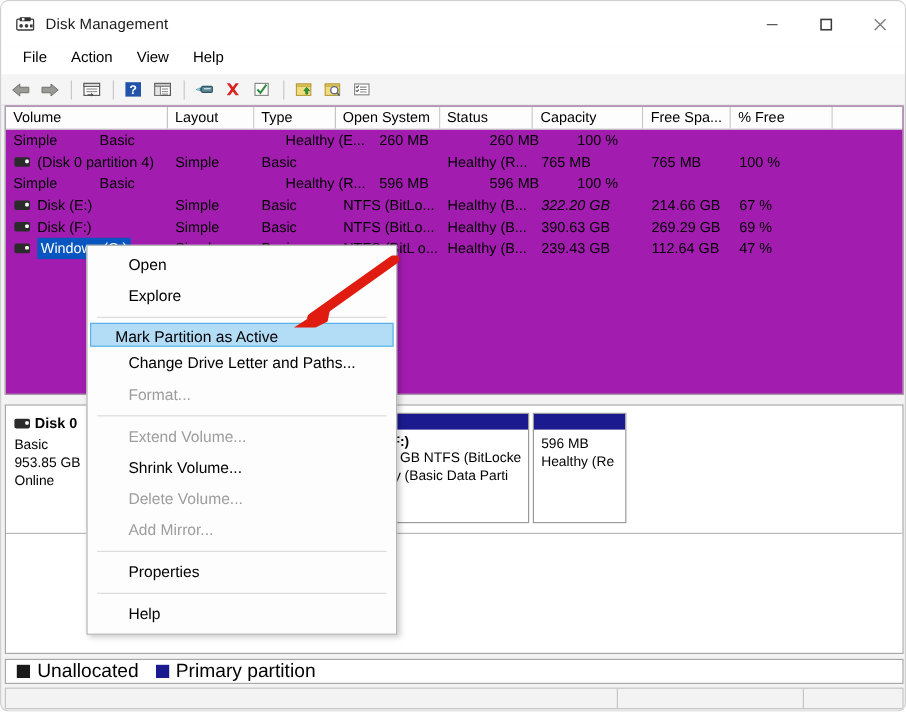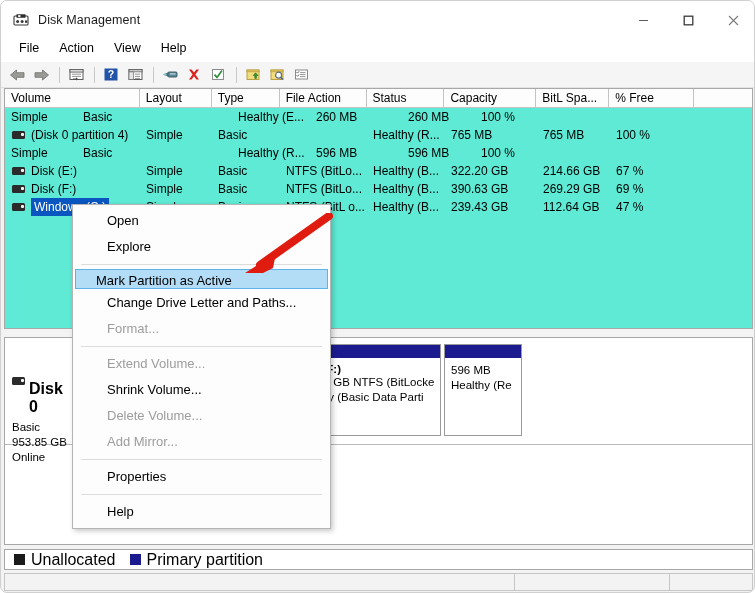--- a/index.html
+++ b/index.html
@@ -59,21 +59,21 @@
     width: 22px; height: 22px; display: flex; align-items: center;
     justify-content: center; margin-right: 2px; position: relative;
   }
   .tb-sep {
     width: 1px; height: 16px; background: #c8c8c8; margin: 0 5px;
   }
 
   
   .vollist {
     position: absolute; left: 3px; top: 87px; width: 749px; height: 241px;
-    background: #5eead4; border: 1px solid #a8a8a8; overflow: hidden;
+    background: #a21caf; border: 1px solid #a8a8a8; overflow: hidden;
   }
   .vl-header { display: flex; height: 19px; background: #f5f5f5;
     border-bottom: 1px solid #c4c4c4; }
   .vl-th {
     font-size: 12px; color: #000; line-height: 18px;
     border-right: 1px solid #c4c4c4; padding-left: 6px;
     overflow: hidden; white-space: nowrap; background: #fdfdfd;
   }
   .vl-row { display: flex; height: 18px; align-items: center; }
   .vl-td {
@@ -99,21 +99,21 @@
     position: absolute; left: 3px; top: 336px; width: 749px; height: 208px;
     background: #ffffff; border: 1px solid #a8a8a8; overflow: hidden;
   }
   .disk-row { display: flex; height: 107px; border-bottom: 1px solid #b9b9b9; }
   .disk-info {
     width: 68px; flex: none; border-right: 1px solid #b9b9b9;
     padding: 8px 0 0 7px;
   }
   .disk-title { display: flex; align-items: center; margin-bottom: 4px; }
   .disk-title .drive-glyph { margin-right: 4px; }
-  .disk-title-text { font-size: 16px; font-weight: bold; color: #000; margin-top: 34px; }
+  .disk-title-text { font-size: 12px; font-weight: bold; color: #000; }
   .disk-meta { font-size: 11.5px; color: #000; line-height: 15px; }
   .parts { display: flex; flex: 1; padding: 6px 4px 0 4px; gap: 3px; }
   .part {
     border: 1px solid #9a9a9a; background: #ffffff; position: relative;
     height: 92px; overflow: hidden;
   }
   .part-bar { height: 13px; background: #1b1b8f; }
   .part-body { padding: 5px 5px 0 6px; }
   .part-title { font-size: 11.5px; font-weight: bold; color: #000;
     white-space: nowrap; }
@@ -291,24 +291,24 @@
         <path d="M3.6 8.4 L4.5 9.3 L6 7.6" fill="none" stroke="#4a4a4a" stroke-width="0.9"></path>
       </svg>
     </div>
   </div>
 
   <div class="vollist">
     <div class="vl-header" id="vl-header">
         <div class="vl-th" style="width: 135px;">Volume</div>
         <div class="vl-th" style="width: 72px;">Layout</div>
         <div class="vl-th" style="width: 68px;">Type</div>
-        <div class="vl-th" style="width: 87px;">File Action</div>
+        <div class="vl-th" style="width: 87px;">Open System</div>
         <div class="vl-th" style="width: 78px;">Status</div>
         <div class="vl-th" style="width: 92px;">Capacity</div>
-        <div class="vl-th" style="width: 73px;">BitL Spa...</div>
+        <div class="vl-th" style="width: 73px;">Free Spa...</div>
         <div class="vl-th" style="width: 85px;">% Free</div>
         <div class="vl-th" style="width: 58px; border-right: none;"></div>
       </div>
     <div id="vl-body">
         <div class="vl-row">
           <div class="vl-td" style="width: 72px;">Simple</div>
           <div class="vl-td" style="width: 68px;">Basic</div>
           <div class="vl-td" style="width: 87px;"></div>
           <div class="vl-td" style="width: 78px;">Healthy (E...</div>
           <div class="vl-td" style="width: 92px;">260 MB</div>
@@ -339,21 +339,21 @@
         </div>
         <div class="vl-row">
           <div class="vl-td vol-cell" style="width: 135px;">
             <span class="drive-glyph"></span>
             <span class="vol-name">Disk (E:)</span>
           </div>
           <div class="vl-td" style="width: 72px;">Simple</div>
           <div class="vl-td" style="width: 68px;">Basic</div>
           <div class="vl-td" style="width: 87px;">NTFS (BitLo...</div>
           <div class="vl-td" style="width: 78px;">Healthy (B...</div>
-          <div class="vl-td" style="width: 92px;">322.20 GB</div>
+          <div class="vl-td" style="width: 92px; font-style: italic;">322.20 GB</div>
           <div class="vl-td" style="width: 73px;">214.66 GB</div>
           <div class="vl-td" style="width: 85px;">67 %</div>
         </div>
         <div class="vl-row">
           <div class="vl-td vol-cell" style="width: 135px;">
             <span class="drive-glyph"></span>
             <span class="vol-name">Disk (F:)</span>
           </div>
           <div class="vl-td" style="width: 72px;">Simple</div>
           <div class="vl-td" style="width: 68px;">Basic</div>

